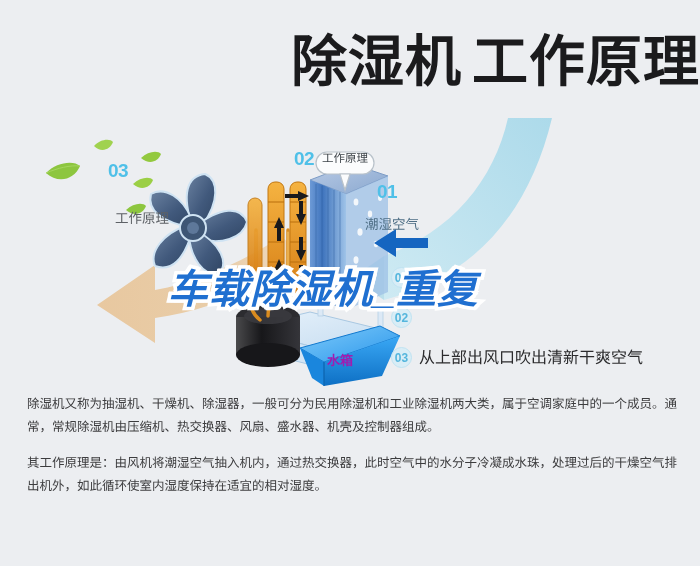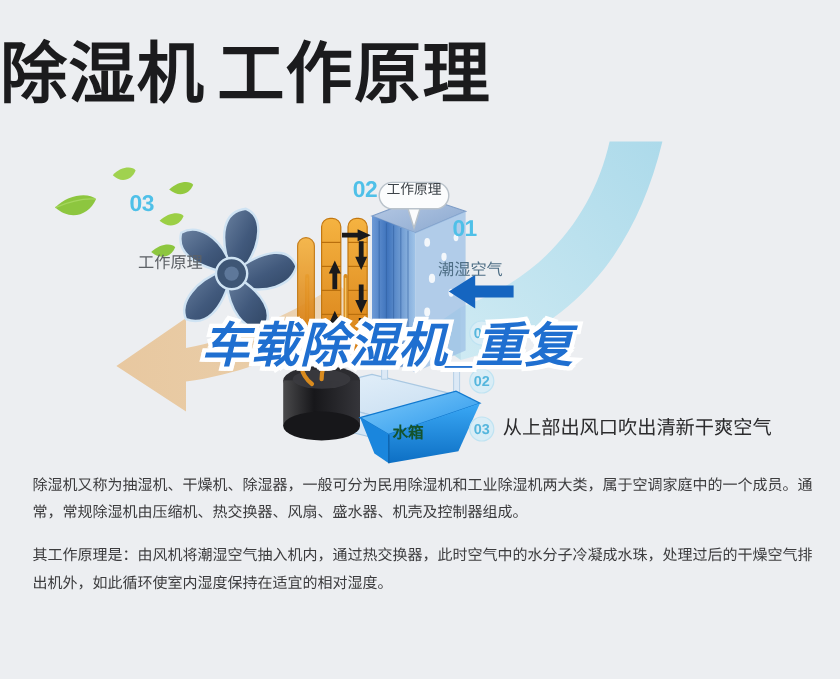--- a/index.html
+++ b/index.html
@@ -22,21 +22,21 @@
     background: #eceef1;
     overflow: hidden;
   }
 
   
   .title {
     position: absolute;
     left: 0;
     top: 28px;
     width: 700px;
-    text-align: left;
+    text-align: right;
     font-size: 56px;
     line-height: 68px;
     font-weight: bold;
     color: #1b1b1d;
     letter-spacing: 1px;
     white-space: nowrap;
   }
   .title .t-a { font-weight: bold; }
   .title .t-b { font-weight: bold; margin-left: 10px; }
 
@@ -160,21 +160,21 @@
   }
   .humid-air-label {
     left: 365px;
     top: 213px;
     color: #4f6f86;
     font-size: 13.5px;
   }
   .tank-label {
     left: 327px;
     top: 350px;
-    color: #14532d;
+    color: #a21caf;
     font-size: 13px;
     font-weight: bold;
     z-index: 36;
   }
   .hx-label {
     left: 322px;
     top: 149px;
     color: #3d4349;
     font-size: 11.5px;
     z-index: 26;

